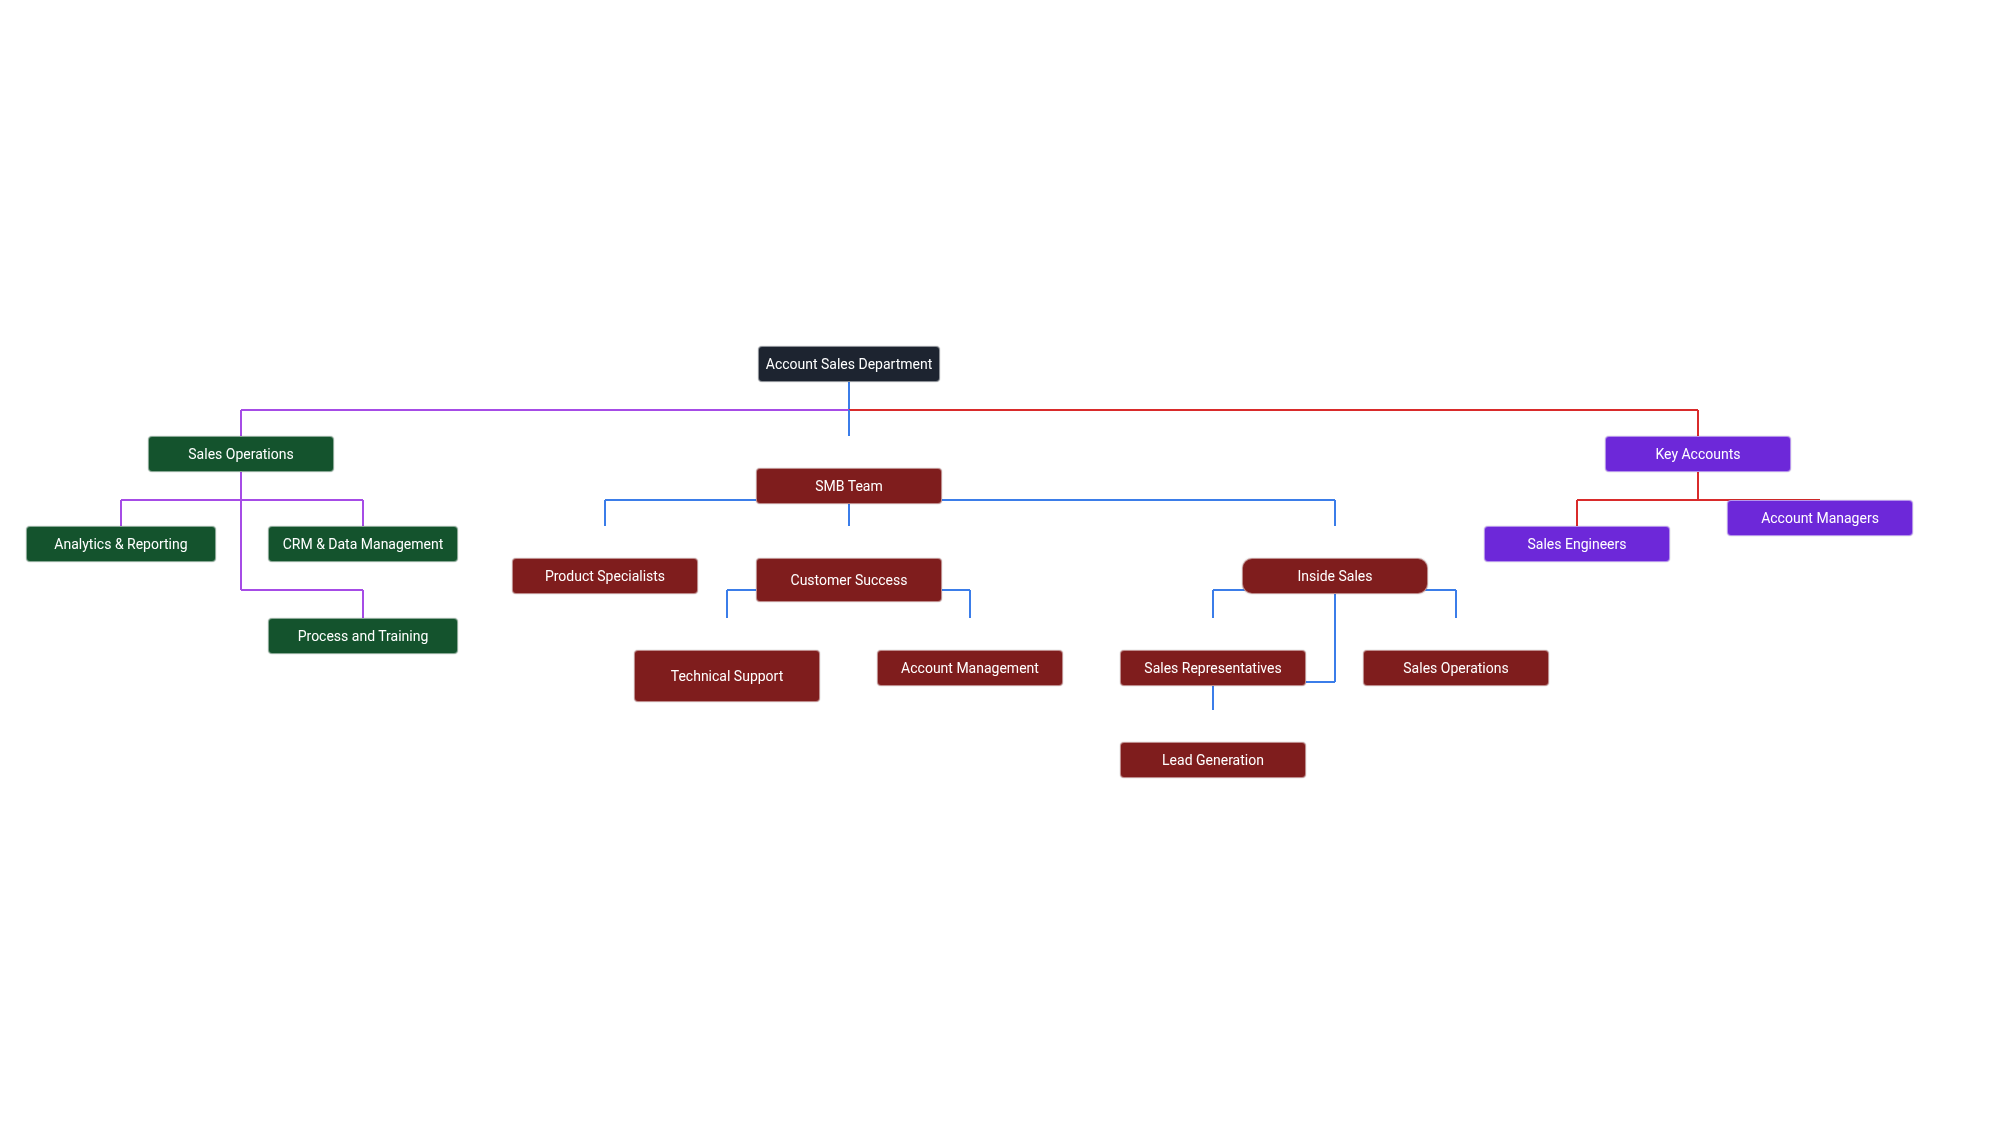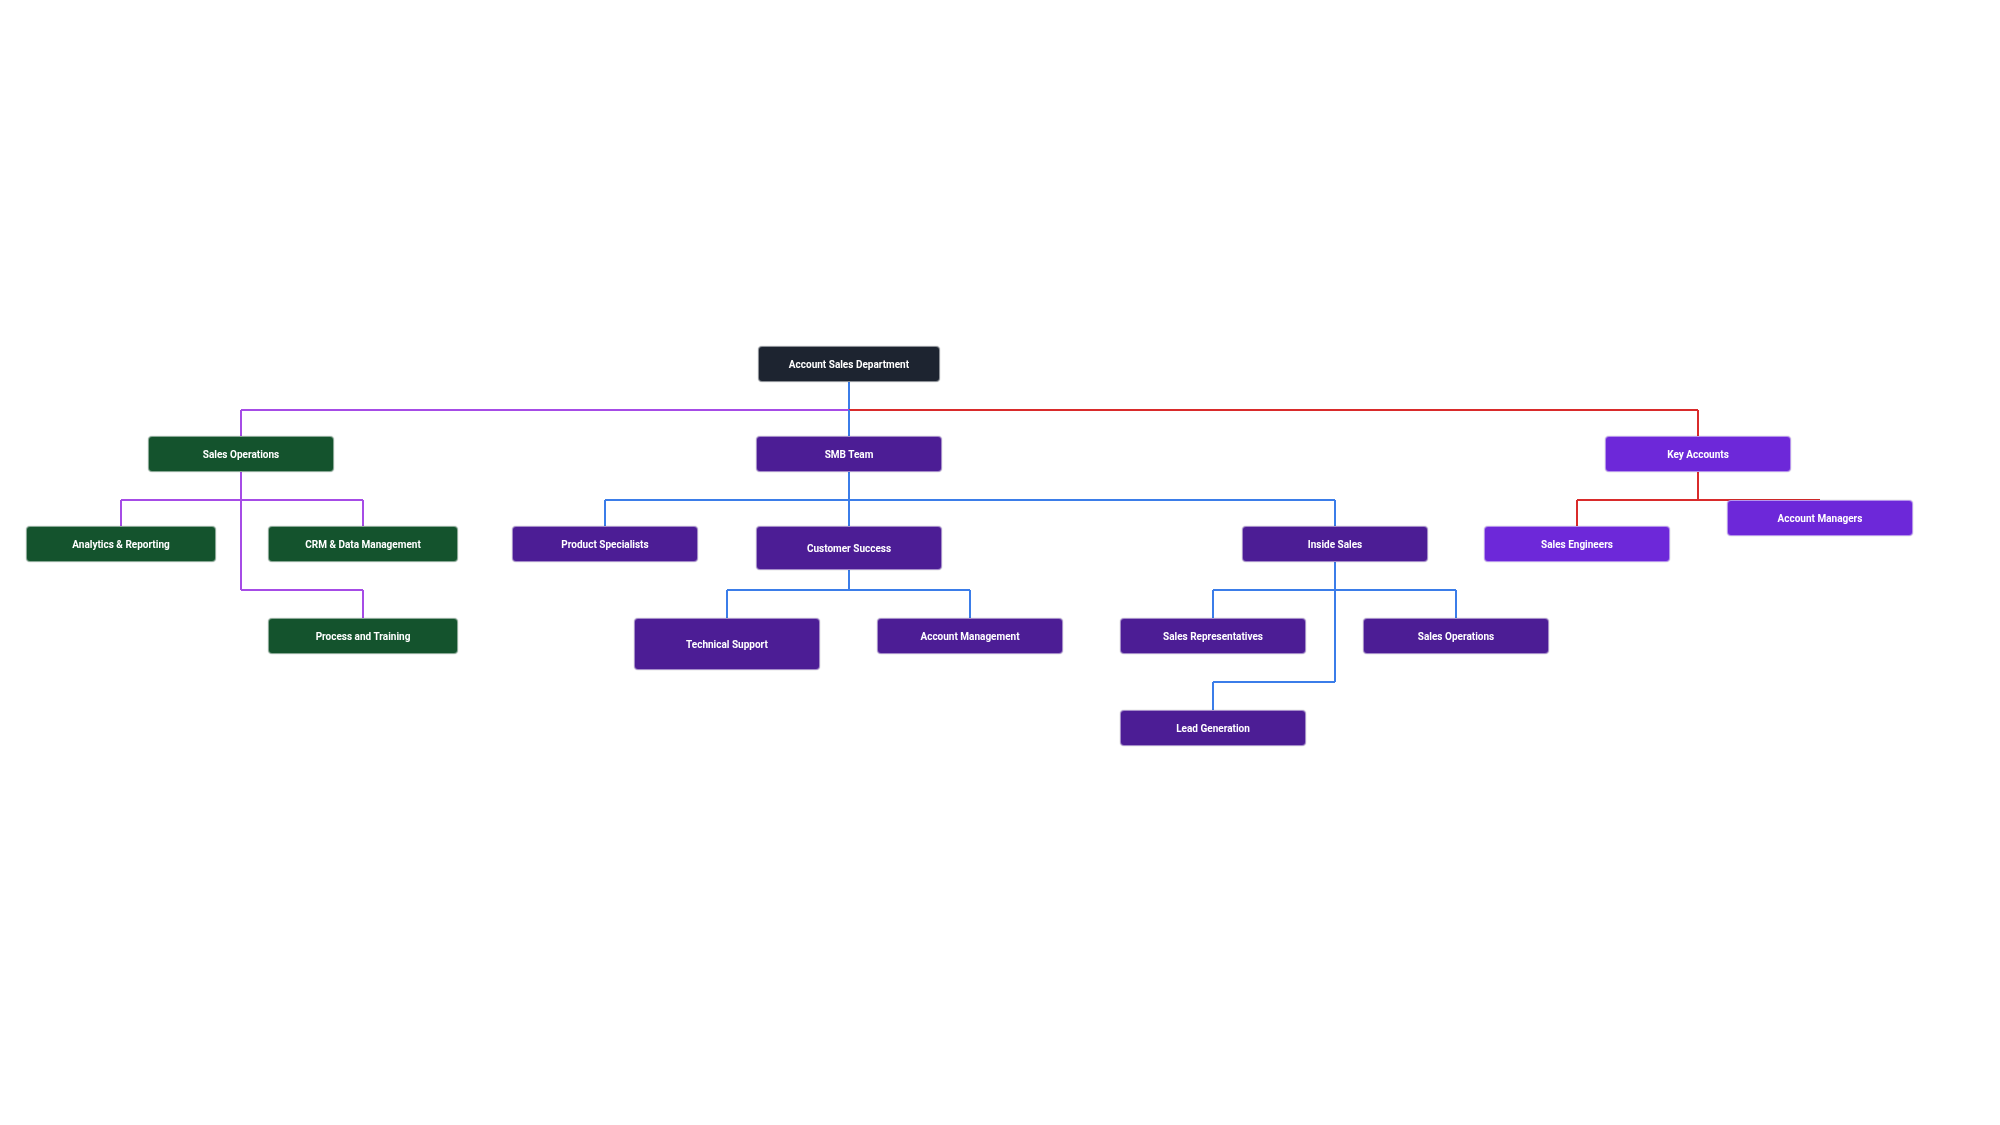--- a/index.html
+++ b/index.html
@@ -21,35 +21,35 @@
     left: 0;
     top: 0;
     width: 2000px;
     height: 1125px;
     pointer-events: none;
   }
   .node {
     position: absolute;
     box-sizing: border-box;
     color: #fff;
-    font-size: 10px;
-    font-weight: 700;
+    font-size: 14px;
+    font-weight: 400;
     display: flex;
     align-items: center;
     justify-content: center;
     border-radius: 4px;
     padding: 0 10px;
     text-align: right;
     white-space: nowrap;
     border: 1px solid rgba(255,255,255,0.5);
     box-shadow: 0 0 0 1px rgba(0,0,0,0.05);
   }
   .root   { background: #1d2430; }
   .purple { background: #14532d; }
-  .blue   { background: #4c1d95; }
+  .blue   { background: #7f1d1d; margin-top: 32px; }
   .red    { background: #6d28d9; }
 </style>
 </head>
 <body>
 
 <div class="canvas">
 
   <svg class="connectors">
 
     <line x1="849" y1="382" x2="849" y2="410" stroke="#3b7de9" stroke-width="2"></line>
@@ -125,21 +125,21 @@
   <div class="node purple" style="left:268px; top:618px; width:190px; height:36px;">
     <span>Process and Training</span>
   </div>
 
   <div class="node blue" style="left:512px; top:526px; width:186px; height:36px;">
     <span>Product Specialists</span>
   </div>
   <div class="node blue" style="left:756px; top:526px; width:186px; height:44px;">
     <span>Customer Success</span>
   </div>
-  <div class="node blue" style="left:1242px; top:526px; width:186px; height:36px;">
+  <div class="node blue" style="left:1242px; top:526px; width:186px; height:36px;border-radius:10px;">
     <span>Inside Sales</span>
   </div>
 
   <div class="node blue" style="left:634px; top:618px; width:186px; height:52px;">
     <span>Technical Support</span>
   </div>
   <div class="node blue" style="left:877px; top:618px; width:186px; height:36px;">
     <span>Account Management</span>
   </div>
 

